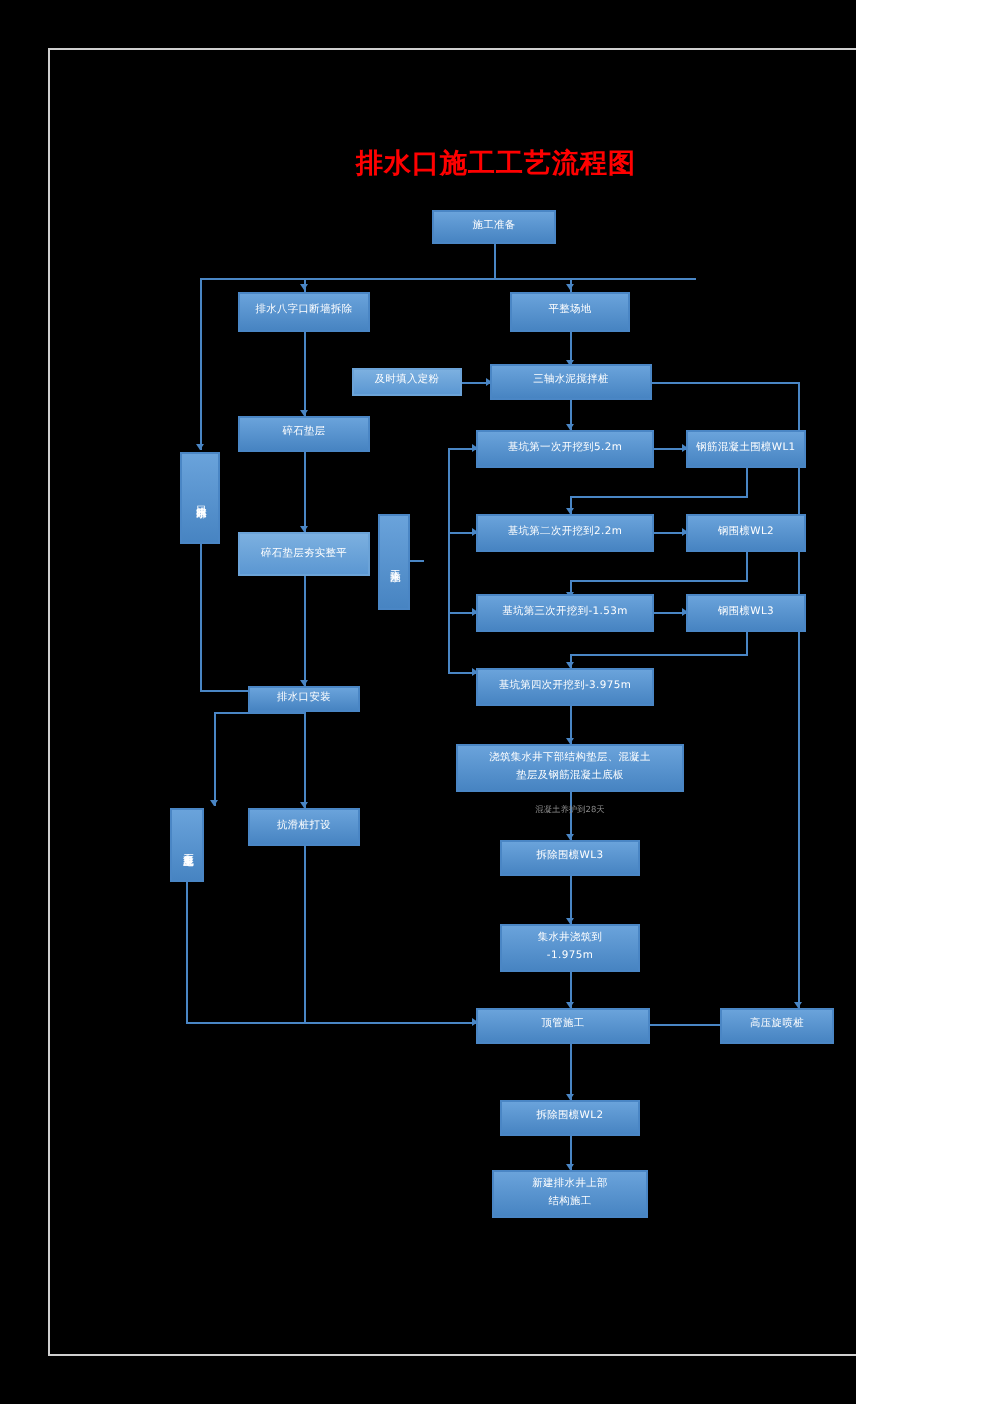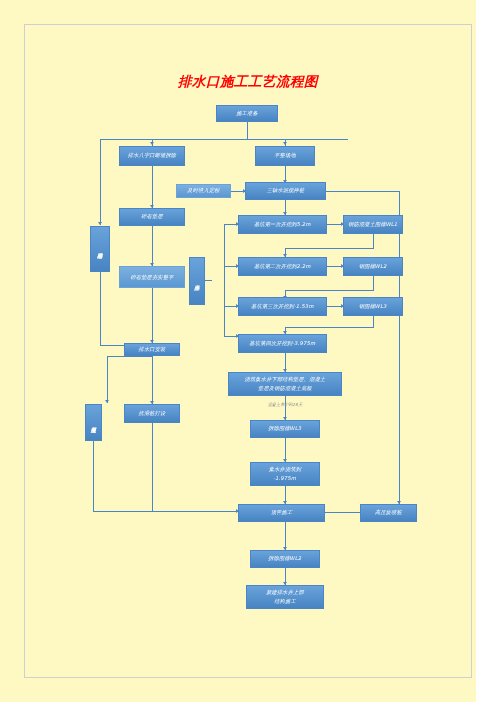--- a/index.html
+++ b/index.html
@@ -5,25 +5,24 @@
   html, body {
     margin: 0;
     padding: 0;
     background: #ffffff;
   }
   body {
     font-family: "DejaVu Sans", "Liberation Sans", sans-serif;
   }
   #page {
     position: relative;
-    width: 476px;
+    width: 428px;
     height: 702px;
-    background: #fef9c3;
+    background: #000000;
     overflow: hidden;
-    font-style: italic;
   }
   .page-border {
     position: absolute;
     left: 24px;
     top: 24px;
     width: 448px;
     height: 654px;
     border: 1px solid #cfcfcf;
     box-sizing: border-box;
   }

